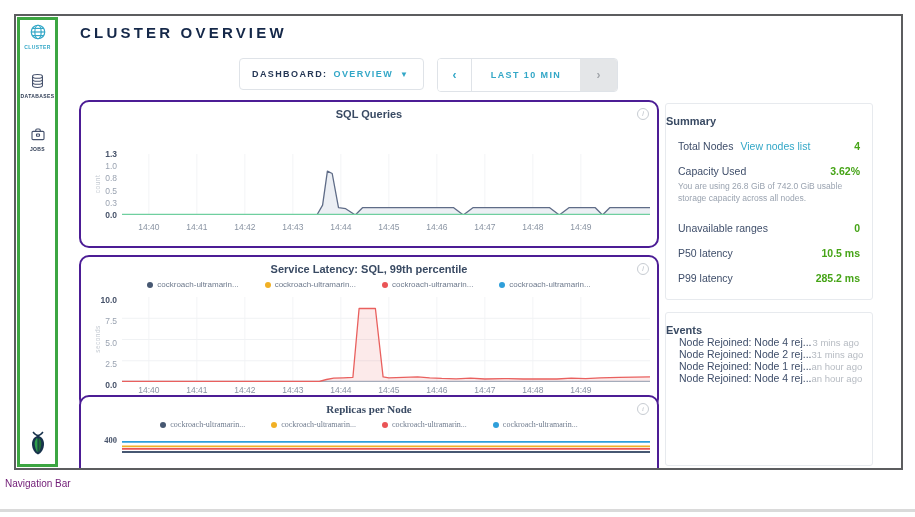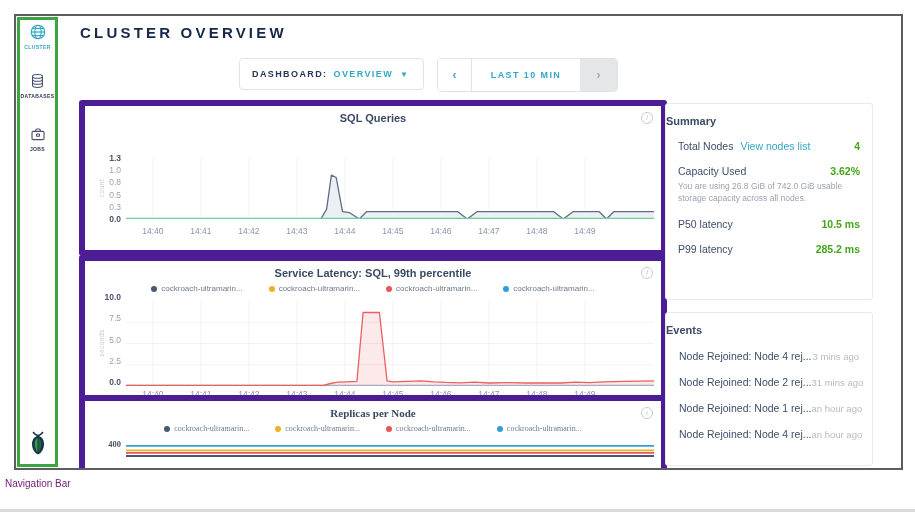--- a/index.html
+++ b/index.html
@@ -25,32 +25,32 @@
   .caret{font-size:8px;color:#33a7c7;margin-left:7px;}
   .dropdown.d1{width:124px;margin-top:46px;}
   .dropdown.d2{width:159px;}
   .timenav{height:32px;border:1px solid #dfe3e8;border-radius:4px;margin-left:4px;display:flex;overflow:hidden;background:#fff;}
   .timenav>*{border:none;background:#fff;font-family:inherit;display:flex;align-items:center;justify-content:center;}
   .tn-prev{width:34px;border-right:1px solid #dfe3e8;color:#33a7c7;font-size:12px;font-weight:bold;cursor:pointer;}
   .tn-label{width:108px;font-size:9px;font-weight:bold;letter-spacing:1.4px;color:#33a7c7;cursor:pointer;}
   .tn-next{width:37px;background:#e4e6e8;color:#a2a6ab;font-size:12px;font-weight:bold;cursor:default;}
 
   
-  .panel{position:absolute;left:63px;width:576px;border:6px solid #4c1d95;border-radius:3px;background:#fff;}
+  .panel{position:absolute;left:63px;width:576px;border:2px solid #4c1d95;border-radius:10px;background:#fff;}
   .p1{top:84px;height:144px;}
   .p2{top:239px;height:150px;}
   .p3{top:379px;height:80px;font-family:Liberation Serif, serif;}
   .panel-title{position:absolute;top:6px;left:0;right:0;margin:0;text-align:center;font-size:11px;font-weight:bold;color:#394a63;}
   .info{position:absolute;top:6px;right:8px;width:10px;height:10px;border:1px solid #c7ccd2;border-radius:50%;color:#b9bfc6;font-size:7px;line-height:10px;text-align:center;font-style:italic;cursor:pointer;}
   .legend{position:absolute;top:23px;left:0;right:0;display:flex;justify-content:center;gap:26px;}
   .legend-item{display:flex;align-items:center;gap:4px;font-size:8px;color:#6e7a8d;}
   .legend-dot{width:6px;height:6px;border-radius:50%;display:inline-block;}
   .yticks{position:absolute;left:0;width:36px;}
   .p1 .yticks{top:52px;height:61px;}
-  .p2 .yticks{top:36px;height:85px;}
+  .p2 .yticks{top:43px;height:85px;}
   .p3 .yticks{top:43px;height:14px;}
   .ytick{position:absolute;right:0;transform:translateY(-50%);font-size:8.5px;color:#9aa3b1;}
   .ytick.strong{color:#47536a;font-weight:bold;margin-left:48px;}
   .plot{position:absolute;left:41px;}
   .p1 .plot{top:52px;}
   .p2 .plot{top:40px;}
   .p3 .plot{top:43px;}
   .xticks{position:absolute;left:41px;width:528px;height:12px;}
   .p1 .xticks{top:120px;}
   .p2 .xticks{top:128px;}
@@ -63,21 +63,21 @@
   .card{position:absolute;left:649px;width:206px;border:1px solid #e7eaee;border-radius:3px;background:#fff;}
   .card.summary{top:87px;height:195px;}
   .card.events{top:296px;height:152px;}
   .card-title{margin:0;padding-top:11px;font-size:11px;font-weight:bold;color:#394a63;}
   .srow{display:flex;align-items:baseline;padding:0 12px;margin-top:13px;}
   .srow .lbl{font-size:10.5px;color:#3f4e6a;}
   .srow .lnk{font-size:10.5px;color:#33a7c7;margin-left:7px;cursor:pointer;}
   .srow .val{margin-left:auto;font-size:10.5px;font-weight:bold;color:#46a417;}
   .cap-desc{margin:4px 12px 0;font-size:8.5px;line-height:1.4;color:#9aa3b0;}
   .srow.gap{margin-top:17px;}
-  .event-row{display:flex;align-items:baseline;padding:0 13px;margin-top:14px;}
+  .event-row{display:flex;align-items:baseline;padding:0 13px;}
   .event-msg{font-size:10.5px;color:#3f4e6a;white-space:nowrap;}
   .event-time{margin-left:auto;font-size:9.5px;color:#b6bbc2;white-space:nowrap;}
 
   
   .annotation{position:absolute;left:5px;top:478px;font-size:10px;color:#701a75;}
   .bottom-bar{position:absolute;left:0;top:509px;width:915px;height:3px;background:#dadada;}
 </style>
 </head>
 <body>
 
@@ -280,20 +280,24 @@
     <div class="srow">
       <span class="lbl">Total Nodes</span>
       <span class="lnk">View nodes list</span>
       <span class="val">4</span>
     </div>
     <div class="srow">
       <span class="lbl">Capacity Used</span>
       <span class="val">3.62%</span>
     </div>
     <p class="cap-desc">You are using 26.8 GiB of 742.0 GiB usable storage capacity across all nodes.</p>
+    <div class="srow gap">
+      <span class="lbl">Unavailable ranges</span>
+      <span class="val">0</span>
+    </div>
     <div class="srow">
       <span class="lbl">P50 latency</span>
       <span class="val">10.5 ms</span>
     </div>
     <div class="srow">
       <span class="lbl">P99 latency</span>
       <span class="val">285.2 ms</span>
     </div>
   </aside>
 

